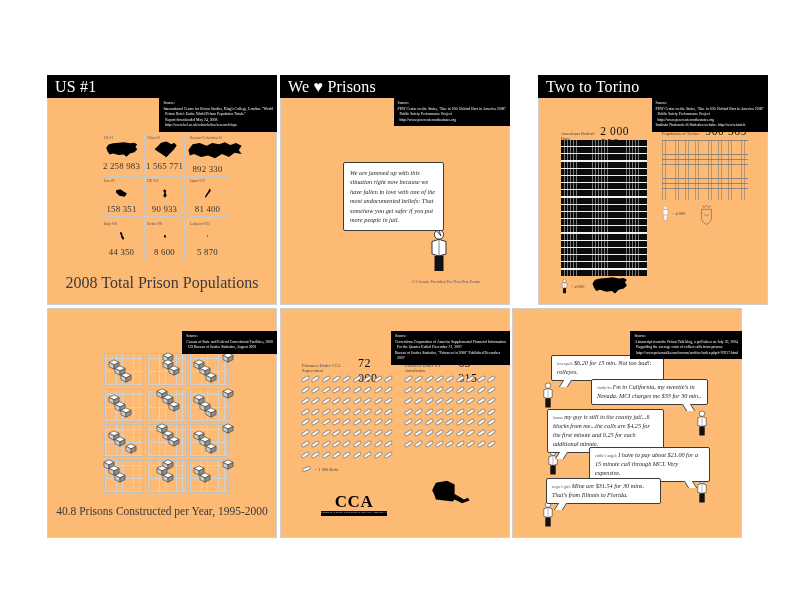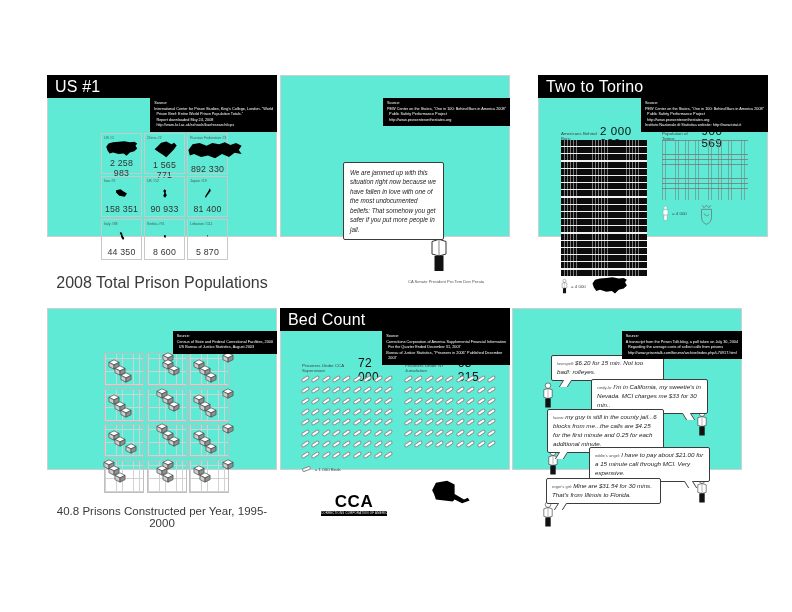--- a/index.html
+++ b/index.html
@@ -1,19 +1,19 @@
 <!DOCTYPE html>
 <html><head>
 <meta charset="utf-8">
 <style>
   * { margin:0; padding:0; box-sizing:border-box; }
   html,body { width:792px; height:612px; background:#ffffff; font-family:"Liberation Sans", sans-serif; }
   #stage { position:relative; width:792px; height:612px; background:#fff; overflow:hidden; }
 
-  .panel { position:absolute; width:230px; height:162px; background:#5eead4; border:1px solid #cfcfcf; }
+  .panel { position:absolute; width:230px; height:230px; background:#fdba74; border:1px solid #cfcfcf;font-family:Liberation Serif, serif; }
   #p1{left:47px;top:75px;} #p2{left:280px;top:75px;} #p3{left:538px;top:75px;}
   #p4{left:47px;top:308px;} #p5{left:280px;top:308px;} #p6{left:512px;top:308px;}
 
   .titlebar { position:absolute; top:-1px; left:-1px; right:-1px; height:23px; background:#000; color:#fff;
               font-size:16px; line-height:23px; padding-left:8px; letter-spacing:.2px; }
   .srcbox { position:absolute; top:22px; right:-1px; background:#000; color:#fff; font-size:3.8px;
             line-height:1.45; padding:3px 4px 3px 4px; z-index:3; }
   .srcbox div { white-space:pre; }
 
   
@@ -243,20 +243,21 @@
               <use href="#map-lb"></use>
             </svg>
           </div>
         <div class="cell-value">5 870</div>
       </div>
     </div>
     <div class="caption">2008 Total Prison Populations</div>
   </section>
 
   <section class="panel" id="p2">
+    <header class="titlebar"><span>We ♥ Prisons</span></header>
     <div class="srcbox">
         <div>Source:</div>
         <div>PEW Center on the States, "One in 100: Behind Bars in America 2008"</div>
         <div>  Public Safety Performance Project</div>
         <div>  http://www.pewcenteronthestates.org</div>
       </div>
     <div class="p2-bubble">We are jammed up with this situation right now because we have fallen in love with one of the most undocumented beliefs: That somehow you get safer if you put more people in jail.</div>
     <svg class="p2-tail" viewBox="0 0 16 14">
         <polygon points="2,0 14,14 9,0" fill="#fff" stroke="#3c3c3c" stroke-width="1"></polygon>
       </svg>
@@ -451,21 +452,20 @@
           </svg>
           <svg class="cube" viewBox="0 0 14 13" style="left: 8.9px; top: 11.2px;">
             <use href="#sym-cube"></use>
           </svg>
         </div>
       </div>
     <div class="e9-caption">40.8 Prisons Constructed per Year, 1995-2000</div>
   </section>
 
   <section class="panel" id="p5">
-    <header class="titlebar"><span>Bed Count</span></header>
     <div class="srcbox">
         <div>Source:</div>
         <div>Corrections Corporation of America Supplemental Financial Information</div>
         <div>  For the Quarter Ended December 31, 2007</div>
         <div>Bureau of Justice Statistics, "Prisoners in 2006" Published December</div>
         <div>  2007</div>
       </div>
     <div class="t-head" id="bc-head-left">
       <span class="t-label">Prisoners Under CCA Supervision</span>
       <span class="bc-value">72 000</span>

